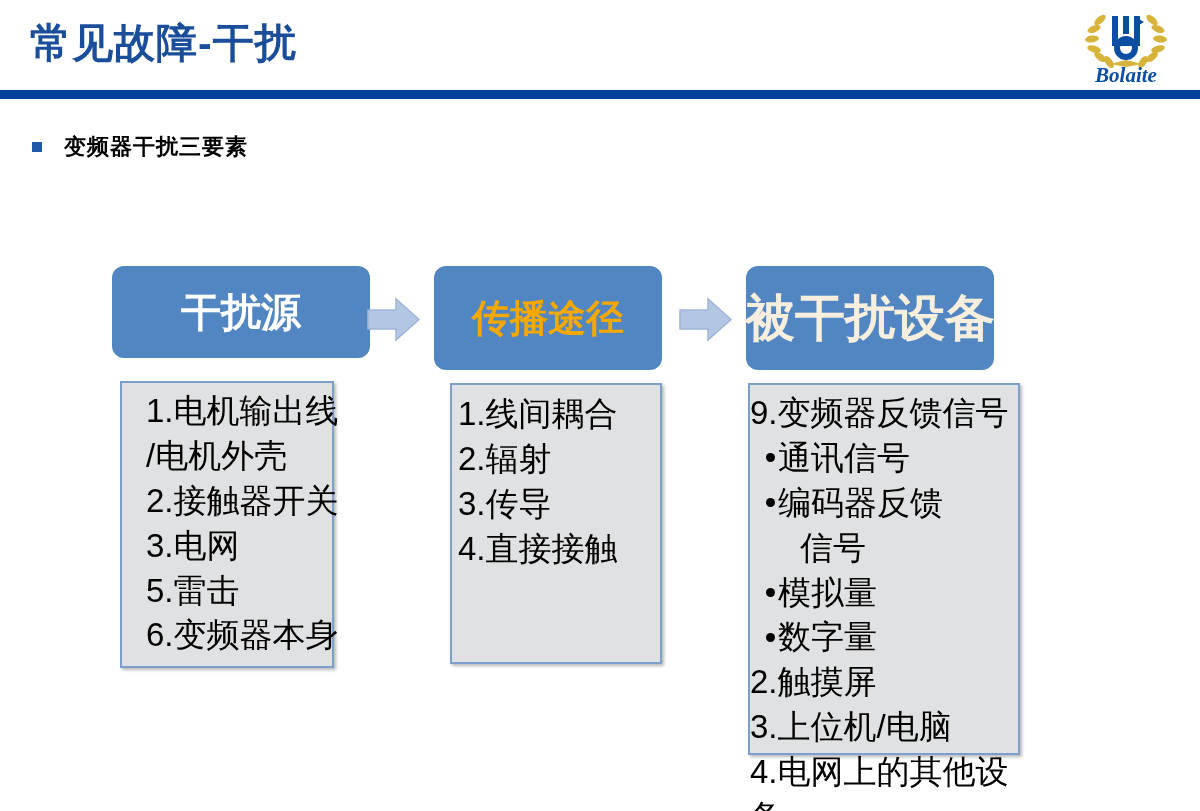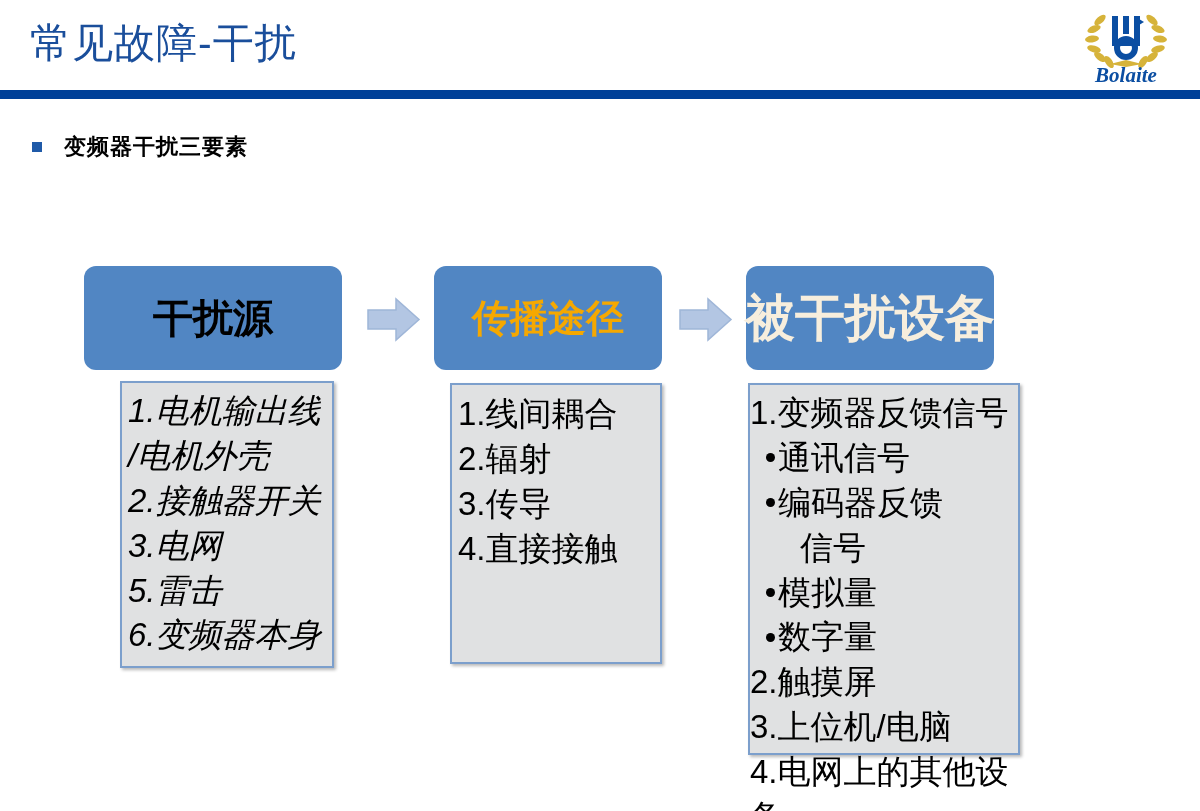--- a/index.html
+++ b/index.html
@@ -16,21 +16,21 @@
     font-family: "Liberation Sans", "DejaVu Sans", sans-serif;
     color: #000000;
   }
 
   
   #slide-title {
     position: absolute;
     left: 30px;
     top: 20px;
     font-size: 41px;
-    font-weight: normal;
+    font-weight: bold;
     color: #1A4E9B;
     letter-spacing: 1px;
     line-height: 1.15;
     white-space: nowrap;
   }
   #title-rule {
     position: absolute;
     left: 0;
     top: 90px;
     width: 1200px;
@@ -75,21 +75,21 @@
   .hdr-box {
     position: absolute;
     background: #5186C3;
     border-radius: 12px;
     display: flex;
     align-items: center;
     justify-content: center;
     font-weight: bold;
     white-space: nowrap;
   }
-  #hdr-1 { left: 84px;  top: 266px; width: 258px; height: 104px; font-size: 40px; color: #000000; }
+  #hdr-1 { left: 112px;  top: 266px; width: 258px; height: 92px; font-size: 40px; color: #ffffff; }
   #hdr-2 { left: 434px; top: 266px; width: 228px; height: 104px; font-size: 38px; color: #F5A800; }
   #hdr-3 { left: 746px; top: 266px; width: 248px; height: 104px; font-size: 50px; color: #F7EEDD; }
 
   .list-box {
     position: absolute;
     background: #E0E1E2;
     border: 2px solid #7C9FCC;
     box-shadow: 2px 2px 3px rgba(0,0,0,0.28);
     box-sizing: border-box;
   }
@@ -97,21 +97,21 @@
   #list-2 { left: 450px; top: 383px; width: 212px; height: 281px; }
   #list-3 { left: 748px; top: 383px; width: 272px; height: 372px; }
 
   .list-text {
     position: absolute;
     font-size: 33px;
     line-height: 1.36;
     color: #000000;
     white-space: nowrap;
   }
-  #text-1 { left: 128px; top: 389px; font-style: italic; }
+  #text-1 { left: 146px; top: 389px; }
   #text-2 { left: 458px; top: 392px; }
   #text-3 { left: 750px; top: 391px; }
 
   .sub-item {
     padding-left: 28px;
     position: relative;
   }
   .sub-item .dot {
     position: absolute;
     left: 16px;
@@ -205,21 +205,21 @@
 </div>
 
 <div class="list-text" id="text-2">
   <div>1.线间耦合</div>
   <div>2.辐射</div>
   <div>3.传导</div>
   <div>4.直接接触</div>
 </div>
 
 <div class="list-text" id="text-3">
-  <div>1.变频器反馈信号</div>
+  <div>9.变频器反馈信号</div>
   <div class="sub-item">
     <span class="dot"></span>
     <span>通讯信号</span>
   </div>
   <div class="sub-item">
     <span class="dot"></span>
     <span>编码器反馈</span>
   </div>
   <div class="sub-cont">信号</div>
   <div class="sub-item">

